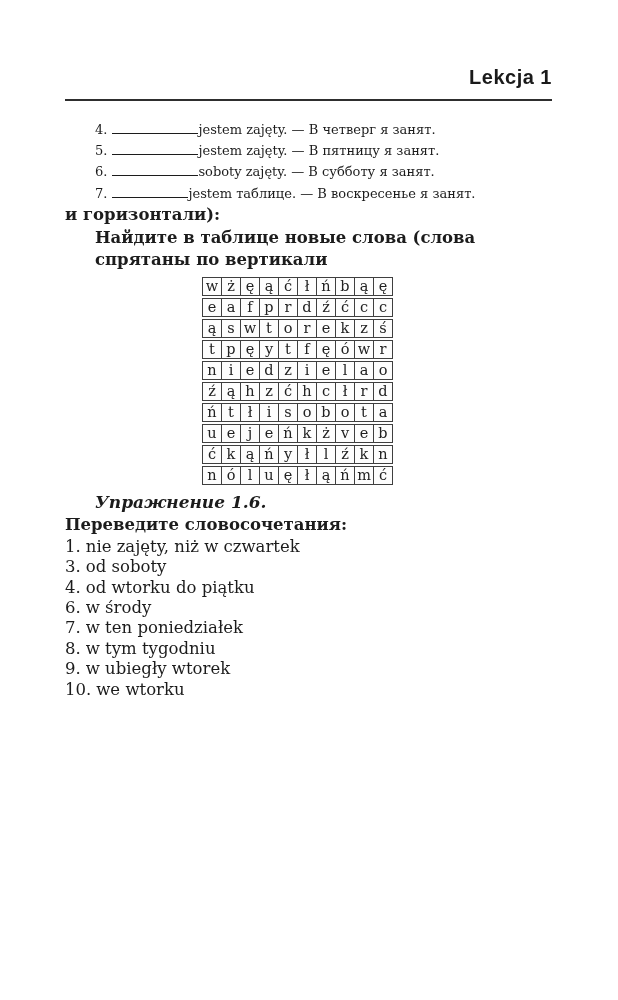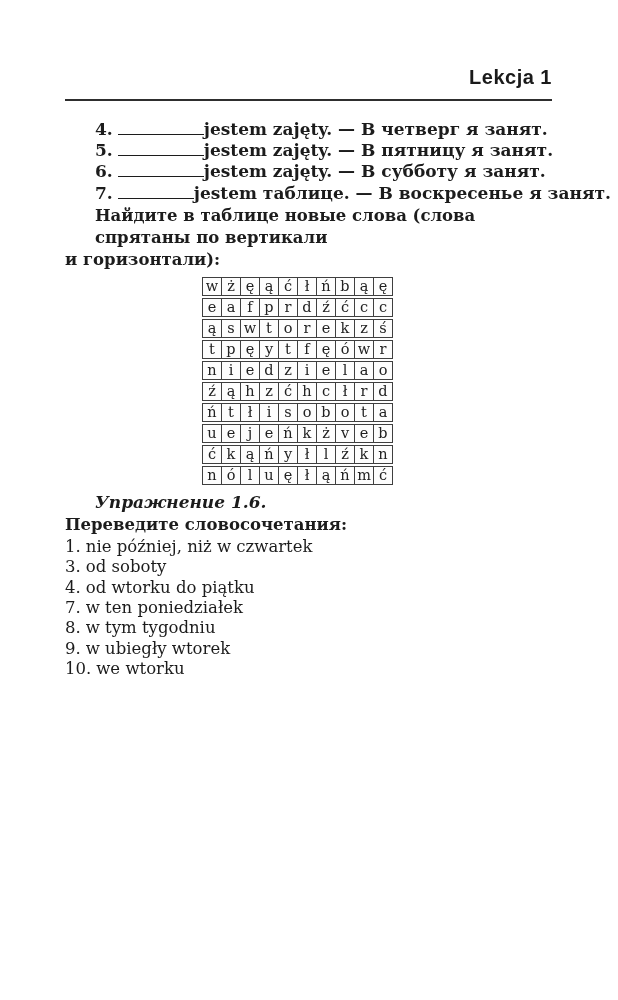--- a/index.html
+++ b/index.html
@@ -21,21 +21,21 @@
   }
   .rule {
     position:absolute; top:99px; left:65px; width:487px; height:2px;
     background:#2e2e2e;
   }
   .content {
     position:absolute; top:119px; left:65px; width:487px;
   }
   
   .fill-items { padding-left:30px; }
-  .fill-item { font-size:17px; line-height:21.2px; white-space:nowrap;font-weight:bold; }
+  .fill-item { font-size:13px; line-height:21.2px; white-space:nowrap; }
   .fill-item .num { margin-right:5px; }
   .blank {
     display:inline-block; height:13px; vertical-align:baseline;
     border-bottom:1.6px solid #1c1c1c;
   }
   
   .ex-title {
     margin:15px 0 0 30px;
     font-size:17px; font-weight:700; font-style:italic;
     line-height:22px;
@@ -72,28 +72,28 @@
 
   <div class="content">
 
     
     <div class="fill-items">
 
         <div class="fill-item"><span class="num">4.</span><span class="blank" style="width: 86px;"></span><span>jestem zajęty. — В четверг я занят.</span></div>
 
         <div class="fill-item"><span class="num">5.</span><span class="blank" style="width: 86px;"></span><span>jestem zajęty. — В пятницу я занят.</span></div>
 
-        <div class="fill-item"><span class="num">6.</span><span class="blank" style="width: 86px;"></span><span>jestem zajęty. — В субботу я занят.</span></div>
+        <div class="fill-item"><span class="num">6.</span><span class="blank" style="width: 86px;"></span><span>soboty zajęty. — В субботу я занят.</span></div>
 
         <div class="fill-item"><span class="num">7.</span><span class="blank" style="width: 76px;"></span><span>jestem таблице. — В воскресенье я занят.</span></div>
       </div>
 
     
+    <div class="instr l2">и горизонтали):</div>
     <div class="instr l1">Найдите в таблице новые слова (слова спрятаны по вертикали</div>
-    <div class="instr l2">и горизонтали):</div>
 
     <div class="word-grid"><div class="grid-row">
           <div class="grid-cell">w</div>
           <div class="grid-cell">ż</div>
           <div class="grid-cell">ę</div>
           <div class="grid-cell">ą</div>
           <div class="grid-cell">ć</div>
           <div class="grid-cell">ł</div>
           <div class="grid-cell">ń</div>
           <div class="grid-cell">b</div>
@@ -199,28 +199,29 @@
           <div class="grid-cell">m</div>
           <div class="grid-cell">ć</div>
         </div></div>
 
     
     <div class="ex-title" style="margin-top:6px;">Упражнение 1.6.</div>
     <div class="ex16-sub">Переведите словосочетания:</div>
 
     <div class="phrase-list">
 
-        <div class="phrase-item"><span class="num">1.</span><span>nie później, niż w czwartek</span></div>
+        <div class="phrase-item"><span class="num">1.</span><span>nie zajęty, niż w czwartek</span></div>
 
 
         <div class="phrase-item"><span class="num">3.</span><span>od soboty</span></div>
 
         <div class="phrase-item"><span class="num">4.</span><span>od wtorku do piątku</span></div>
 
 
+        <div class="phrase-item"><span class="num">6.</span><span>w środy</span></div>
 
         <div class="phrase-item"><span class="num">7.</span><span>w ten poniedziałek</span></div>
 
         <div class="phrase-item"><span class="num">8.</span><span>w tym tygodniu</span></div>
 
         <div class="phrase-item"><span class="num">9.</span><span>w ubiegły wtorek</span></div>
 
         <div class="phrase-item"><span class="num">10.</span><span>we wtorku</span></div>
       </div>
 

